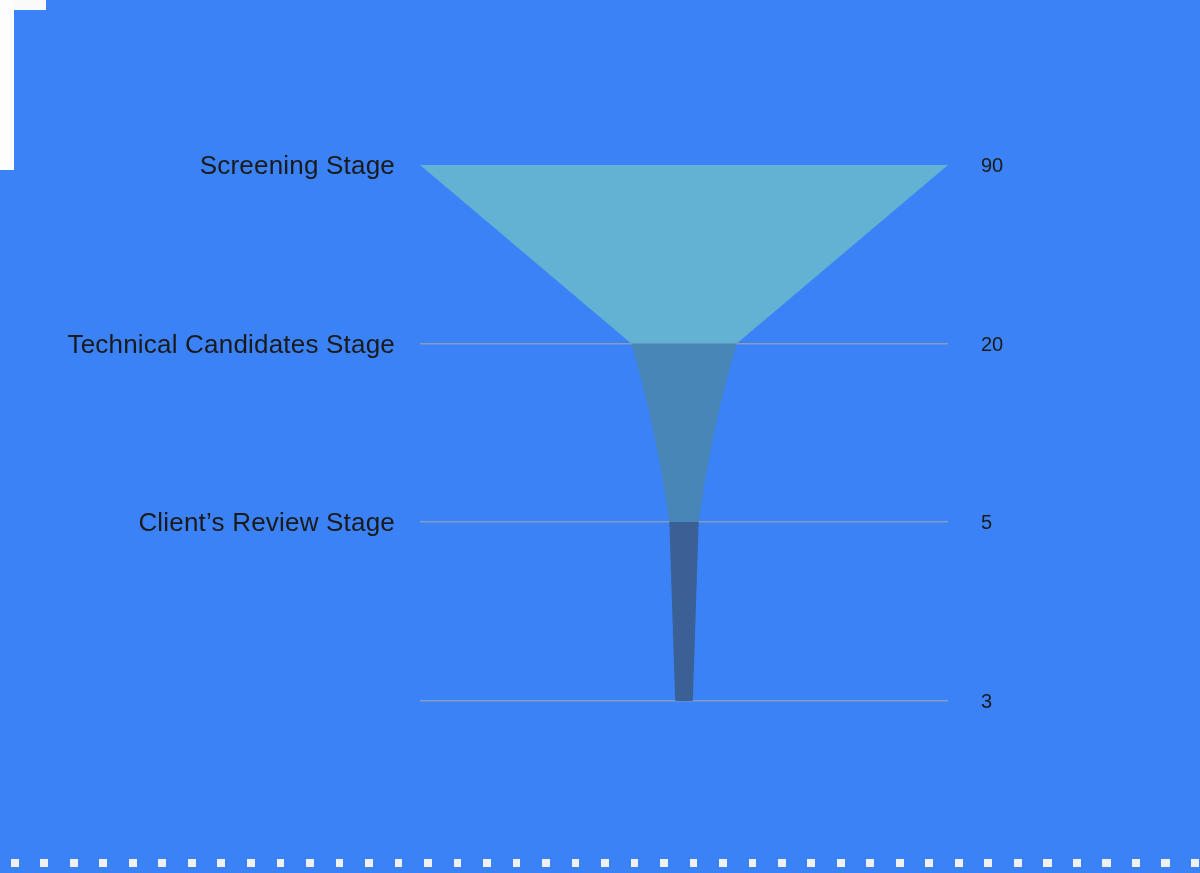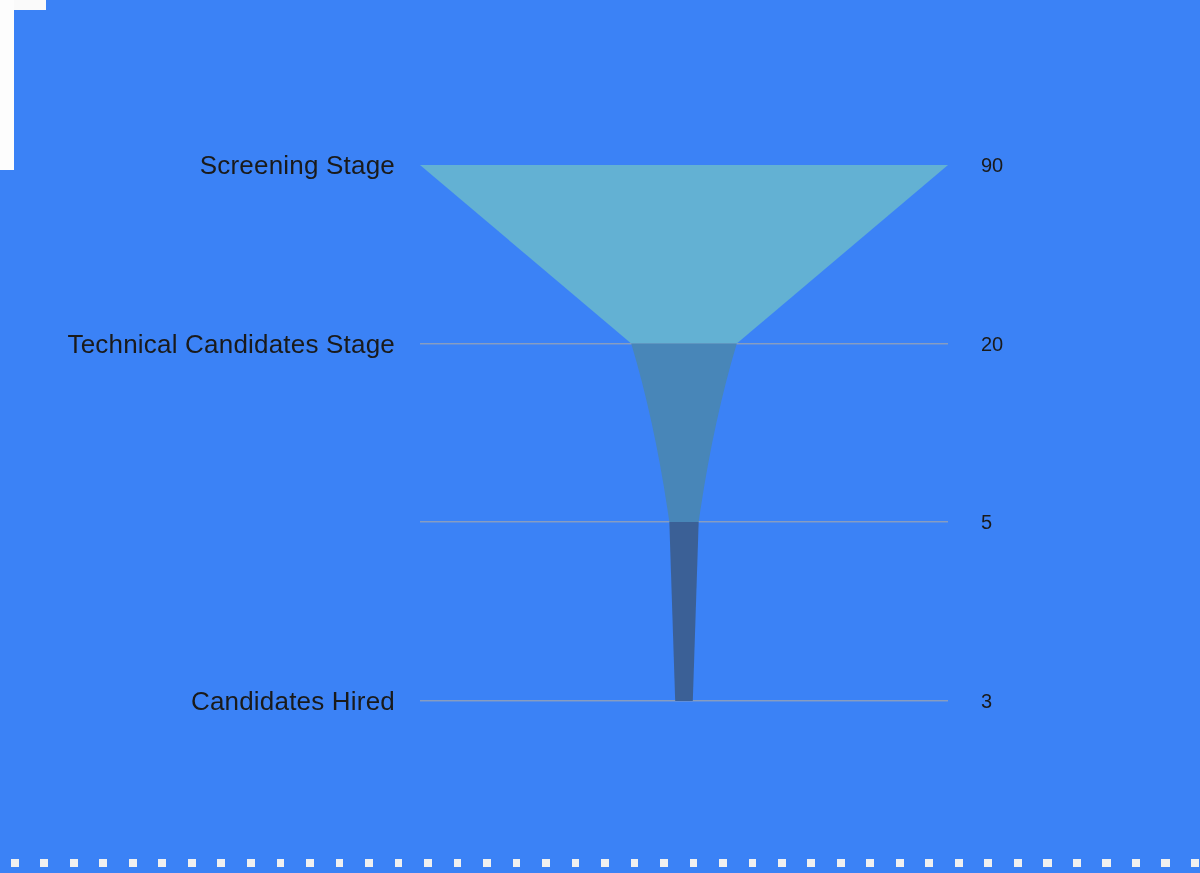--- a/index.html
+++ b/index.html
@@ -97,25 +97,25 @@
       <div class="row" style="top: 145px;">
         <span class="stage-label" style="color: rgb(26, 26, 26);">Screening Stage</span>
         <span class="stage-value" style="color: rgb(26, 26, 26);">90</span>
       </div>
       <div class="row" style="top: 323.5px;">
         <span class="stage-label" style="color: rgb(26, 26, 26);">Technical Candidates Stage</span>
         <div class="stage-line" style="background: rgb(169, 169, 169);"></div>
         <span class="stage-value" style="color: rgb(26, 26, 26);">20</span>
       </div>
       <div class="row" style="top: 502px;">
+        <span class="stage-label" style="color: rgb(26, 26, 26);">Client’s Review Stage</span>
         <div class="stage-line" style="background: rgb(169, 169, 169);"></div>
         <span class="stage-value" style="color: rgb(26, 26, 26);">5</span>
       </div>
       <div class="row" style="top: 681px;">
-        <span class="stage-label" style="color: rgb(26, 26, 26);">Candidates Hired</span>
         <div class="stage-line" style="background: rgb(169, 169, 169);"></div>
         <span class="stage-value" style="color: rgb(26, 26, 26);">3</span>
       </div>
     </div>
 
   <svg class="funnel-svg" id="funnel-svg" viewBox="0 0 1200 873" xmlns="http://www.w3.org/2000/svg">
       <path d="M 420,165 L 948,165 L 736.8,343.5 L 631.2,343.5 Z" fill="#63B1D3"></path>
       <path d="M 631.2,343.5 L 736.8,343.5
          Q 712.6666666666666,423.825 698.6666666666666,522
          L 669.3333333333334,522

